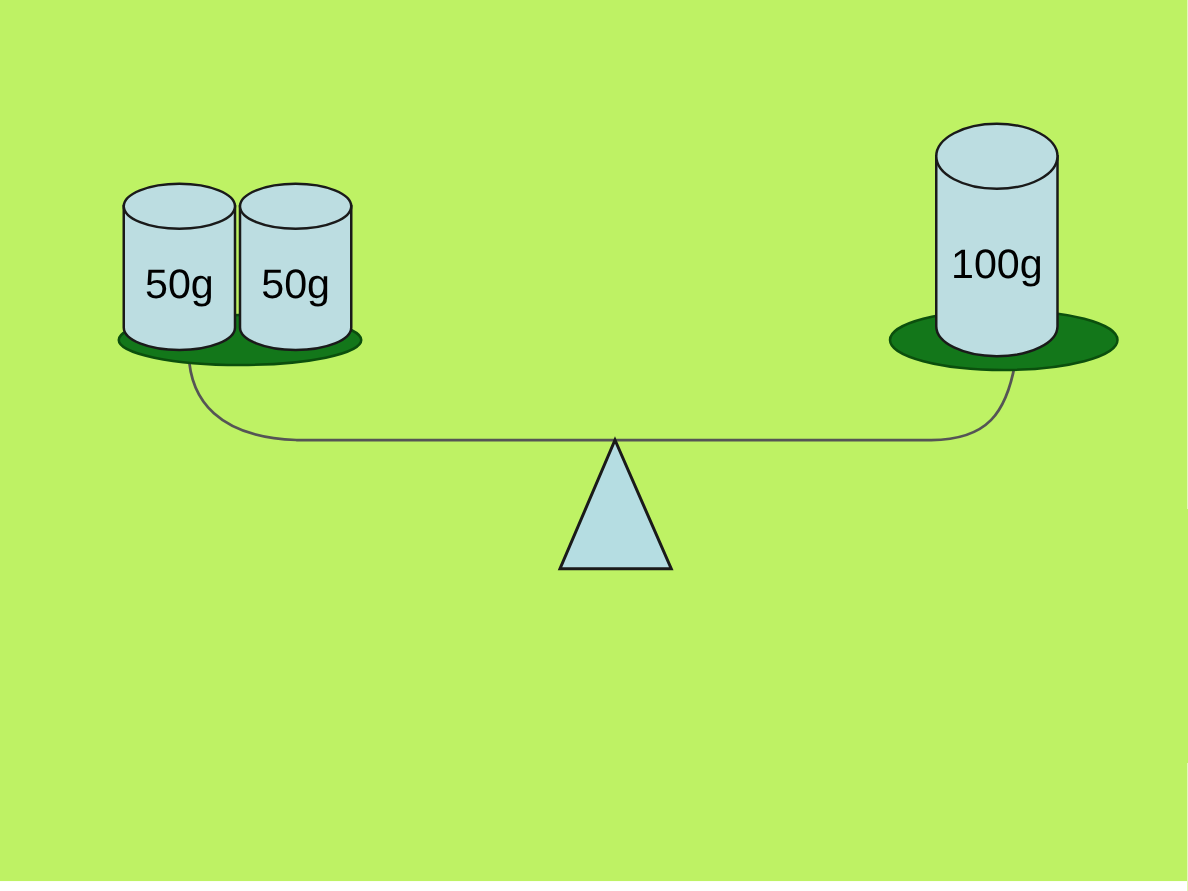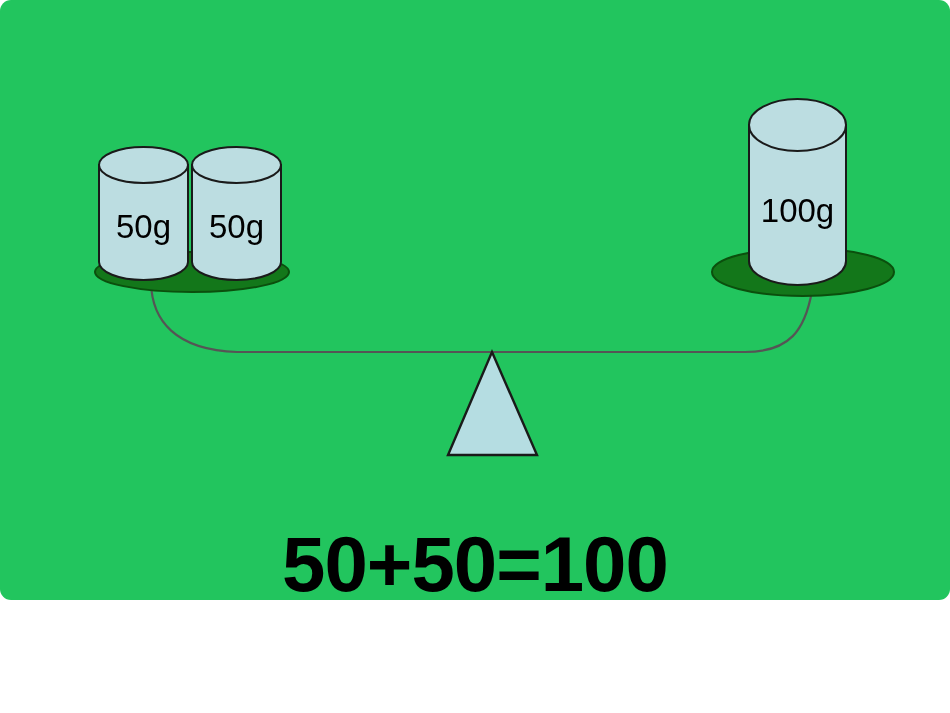--- a/index.html
+++ b/index.html
@@ -6,24 +6,23 @@
     margin: 0;
     padding: 0;
     background: #ffffff;
   }
   body {
     font-family: "Liberation Sans", sans-serif;
   }
   #stage {
     position: relative;
     width: 950px;
-    height: 600px;
-    background: #22c55e;
+    height: 705px;
+    background: #bef264;
     overflow: hidden;
-    border-radius: 11px;
   }
   #scale-svg {
     position: absolute;
     left: 0;
     top: 0;
     width: 950px;
     height: 713px;
     display: block;
   }
   .weight-label {
@@ -79,15 +78,14 @@
       <ellipse cx="803" cy="272" rx="91" ry="24" fill="#13771a" stroke="#0b4f0d" stroke-width="2"></ellipse>
 
       <g>
         <path d="M 749 125 L 749 261 A 48.5 24 0 0 0 846 261 L 846 125 Z" fill="#bcdde1" stroke="#1a1a1a" stroke-width="2"></path>
         <ellipse cx="797.5" cy="125" rx="48.5" ry="26" fill="#bcdde1" stroke="#1a1a1a" stroke-width="2"></ellipse>
         <text class="weight-label" x="797.5" y="222" font-size="33" text-anchor="middle">100g</text>
       </g>
     </g>
   </svg>
 
-  <div class="equation-text">50+50=100</div>
 
 </div>
 
 </body></html>

